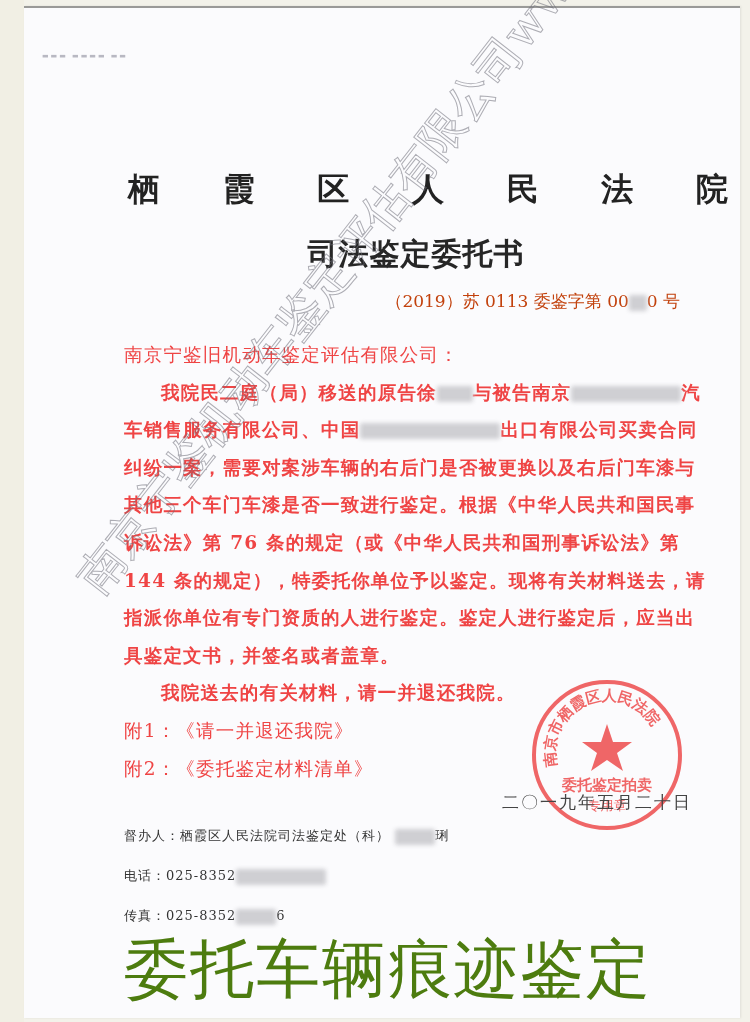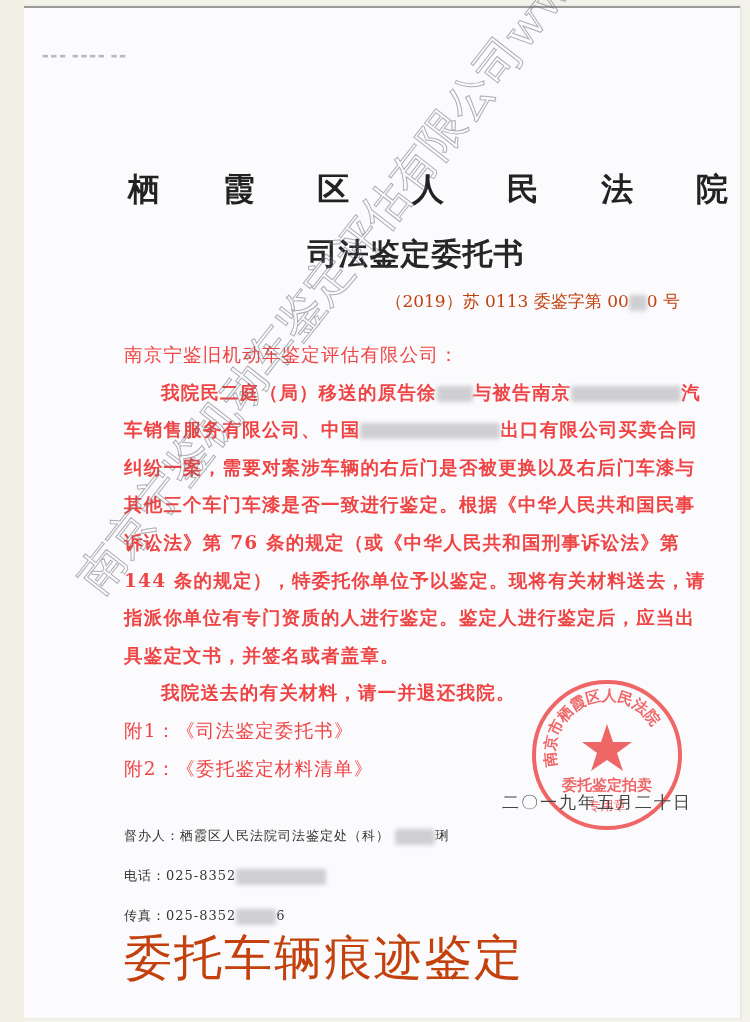--- a/index.html
+++ b/index.html
@@ -63,21 +63,21 @@
     }
     .contact div { margin: 0; }
     .seal {
       position: absolute; left: 508px; top: 672px; width: 150px; height: 150px;
       border: 4px solid #ee4d4d; border-radius: 50%;
       box-sizing: border-box; opacity: 0.85;
     }
     .seal svg { position: absolute; left: 0; top: 0; }
     .big-red {
       position: absolute; left: 100px; top: 918px; width: 620px;
-      font-size: 48px; color: #c2410c; letter-spacing: 2px;
+      font-size: 64px; color: #4d7c0f; letter-spacing: 2px;
       font-family: "DejaVu Serif", serif; white-space: nowrap;
     }
     .watermark {
       position: absolute; left: 40px; top: 560px;
       transform-origin: 0 0; transform: rotate(-52deg);
       font-family: "DejaVu Serif", serif; font-size: 46px;
       color: rgba(120,120,130,0.0);
       -webkit-text-stroke: 1px rgba(110,110,120,0.55);
       white-space: nowrap; pointer-events: none;
     }
@@ -103,21 +103,21 @@
   <div class="doc-title">司法鉴定委托书</div>
 
   <div class="doc-number">
     <span>（2019）苏 0113 委鉴字第 00</span><span class="blur" style="width:18px"></span><span>0 号</span>
   </div>
 
   <div class="body-text">
     <p>南京宁鉴旧机动车鉴定评估有限公司：</p>
     <p class="indent"><span>我院民二庭（局）移送的原告徐</span><span class="blur" style="width:36px"></span><span>与被告南京</span><span class="blur" style="width:110px"></span><span>汽车销售服务有限公司、中国</span><span class="blur" style="width:140px"></span><span>出口有限公司买卖合同纠纷一案，需要对案涉车辆的右后门是否被更换以及右后门车漆与其他三个车门车漆是否一致进行鉴定。根据《中华人民共和国民事诉讼法》第 76 条的规定（或《中华人民共和国刑事诉讼法》第 144 条的规定），特委托你单位予以鉴定。现将有关材料送去，请指派你单位有专门资质的人进行鉴定。鉴定人进行鉴定后，应当出具鉴定文书，并签名或者盖章。</span></p>
     <p class="indent">我院送去的有关材料，请一并退还我院。</p>
-    <p class="attach">附1：《司法鉴定委托书》</p>
+    <p class="attach">附1：《请一并退还我院》</p>
     <p class="attach">附2：《委托鉴定材料清单》</p>
   </div>
 
   <div class="seal">
     <svg width="142" height="142" viewBox="0 0 142 142">
       <defs>
         <path id="sealArc" d="M 22 86 A 52 52 0 1 1 120 86" fill="none"></path>
       </defs>
       <text font-size="15" fill="#ee4d4d" font-family="DejaVu Sans, sans-serif" font-weight="bold">
         <textPath href="#sealArc" startOffset="2%">南京市栖霞区人民法院</textPath>

